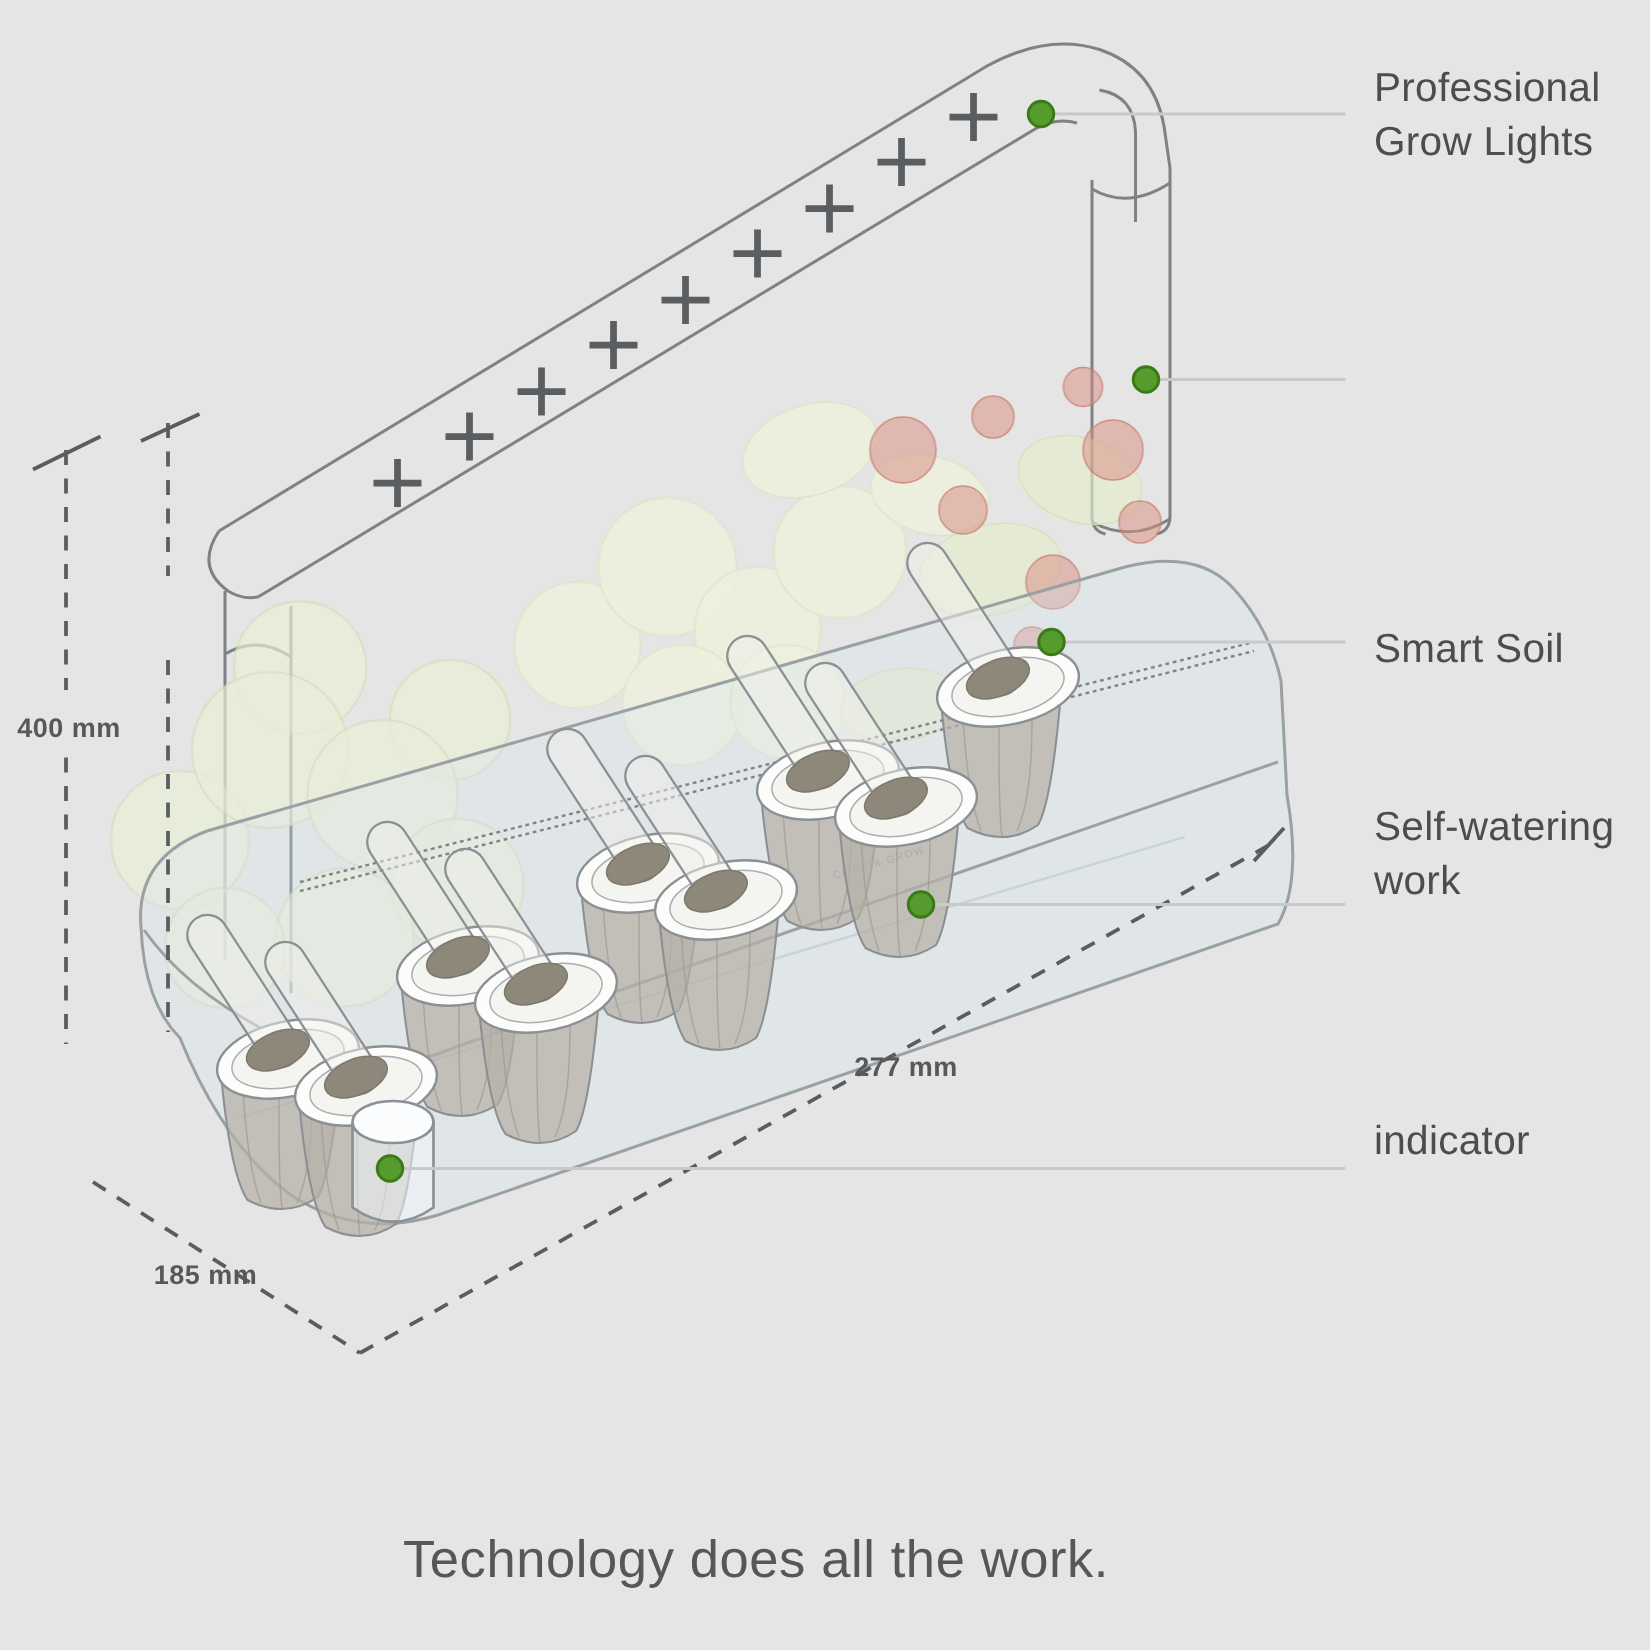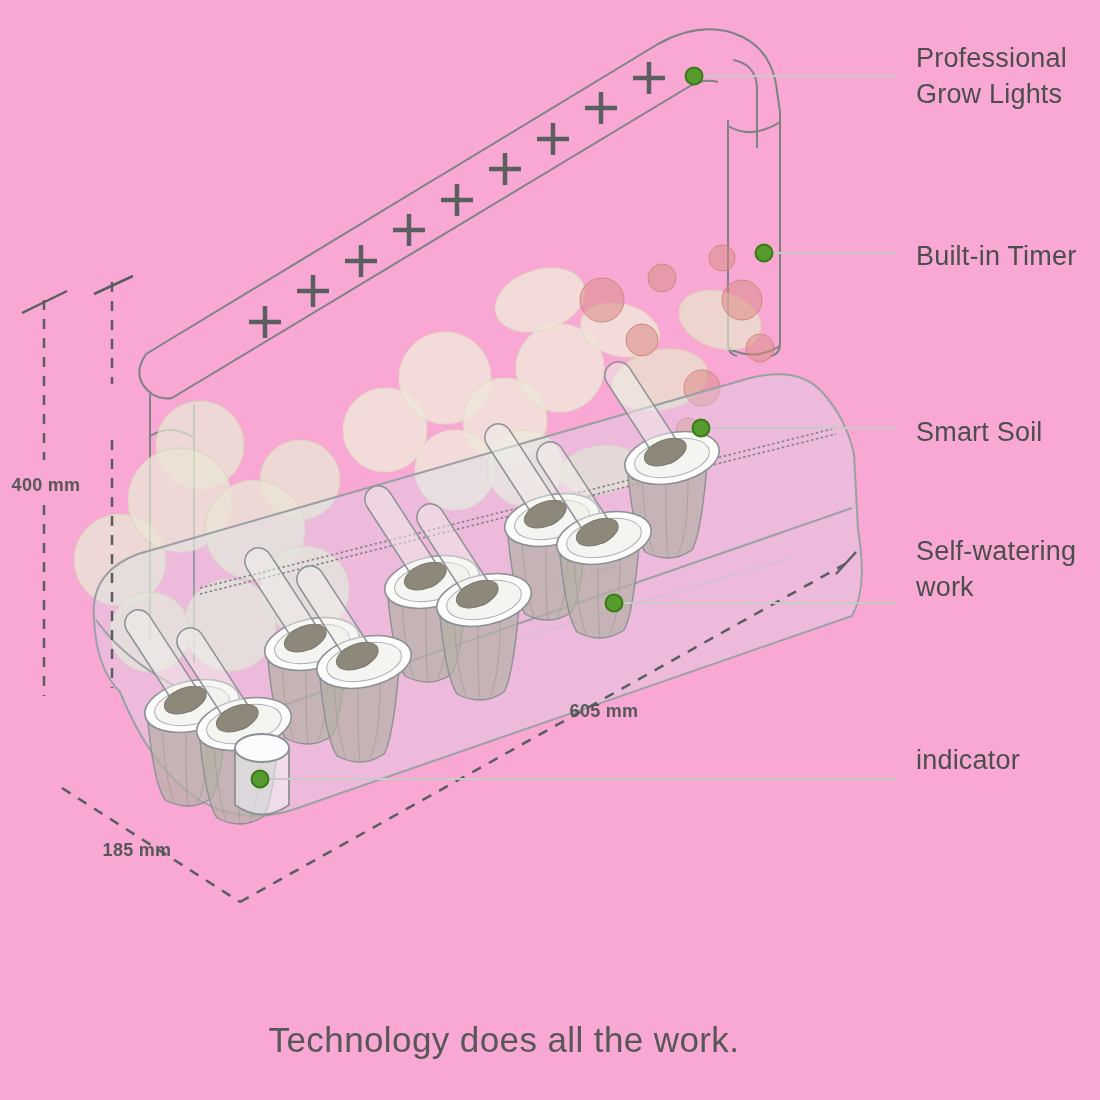--- a/index.html
+++ b/index.html
@@ -1,17 +1,17 @@
 <!DOCTYPE html>
 <html><head>
 <meta charset="utf-8">
 <style>
   html,body{margin:0;padding:0;background:#ffffff;}
   .canvas{
-    position:relative;width:1100px;height:1100px;background:#f9a8d4;
+    position:relative;width:1100px;height:1100px;background:#e5e5e5;
     font-family:"Liberation Sans",sans-serif;overflow:hidden;
   }
   .diagram-svg{position:absolute;left:0;top:0;width:1100px;height:1100px;}
   .callout{
     position:absolute;left:916px;color:#4c4d4f;font-size:27px;
     font-weight:500;line-height:36px;letter-spacing:.2px;
   }
   .callout span{display:block;}
   .dim{
     position:absolute;color:#56585a;font-size:18px;font-weight:bold;
@@ -182,33 +182,30 @@
       <circle cx="701" cy="428" r="8.5"></circle>
       <circle cx="614" cy="603" r="8.5"></circle>
       <circle cx="260" cy="779" r="8.5"></circle>
     </g>
   </svg>
 
   <div class="callout" style="top:40px">
     <span>Professional</span>
     <span>Grow Lights</span>
   </div>
-  <div class="callout" style="top:238px">
-    <span>Built-in Timer</span>
-  </div>
   <div class="callout" style="top:414px">
     <span>Smart Soil</span>
   </div>
   <div class="callout" style="top:533px">
     <span>Self-watering</span>
     <span>work</span>
   </div>
   <div class="callout" style="top:742px">
     <span>indicator</span>
   </div>
 
   <div class="dim" style="left:4px;top:474px;width:84px">400 mm</div>
-  <div class="dim" style="left:558px;top:700px;width:92px">605 mm</div>
+  <div class="dim" style="left:558px;top:700px;width:92px">277 mm</div>
   <div class="dim" style="left:94px;top:839px;width:86px">185 mm</div>
 
   <div class="caption">Technology does all the work.</div>
 
 </div>
 
 </body></html>

